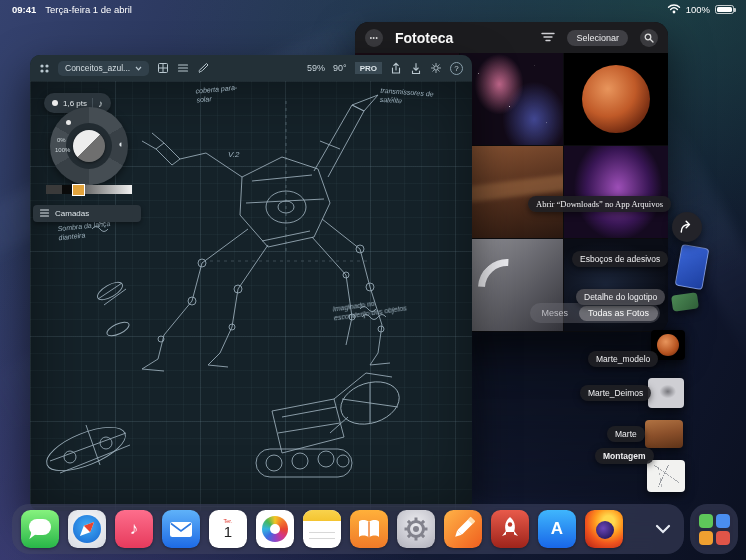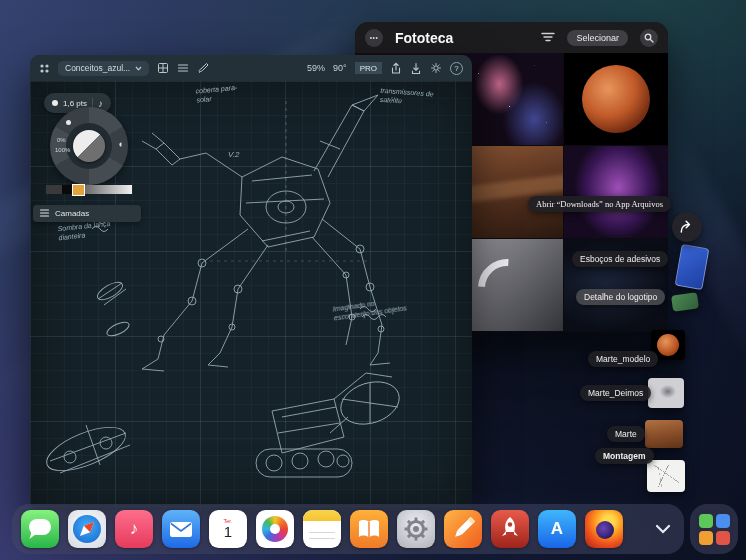--- a/index.html
+++ b/index.html
@@ -79,21 +79,21 @@
 
   
   .concepts { position:absolute; left:30px; top:55px; width:442px; height:456px; border-radius:10px;
     overflow:hidden; box-shadow:0 18px 44px rgba(0,0,0,0.62); z-index:20; background:#152229; }
   .c-toolbar { height:26px; background:#233037; display:flex; align-items:center; gap:8px;
     padding:0 9px; font-size:9px; color:#c6d2d9; position:relative; z-index:7; }
   .c-toolbar svg { display:block; }
   .title-pill { background:#31404a; border-radius:5px; padding:2.5px 7px; display:flex; gap:5px;
     align-items:center; font-size:8.5px; color:#d5dee3; }
   .tb-spacer { flex:1; }
-  .pro-pill { background:#3a4a54; border-radius:0; padding:1.5px 5px; font-size:8px; font-weight:normal; color:#dde6ea; }
+  .pro-pill { background:#3a4a54; border-radius:0; padding:1.5px 5px; font-size:8px; font-weight:bold; color:#dde6ea; }
   .help-btn { width:13px; height:13px; border-radius:50%; border:1px solid #8aa0ac; font-size:8px;
     display:flex; align-items:center; justify-content:center; color:#c6d2d9; }
   .c-canvas { position:absolute; top:26px; left:0; right:0; bottom:0; background-color:#152229;
     background-image:
       linear-gradient(rgba(180,215,230,0.09) 1px, transparent 1px),
       linear-gradient(90deg, rgba(180,215,230,0.09) 1px, transparent 1px),
       linear-gradient(rgba(160,200,220,0.045) 1px, transparent 1px),
       linear-gradient(90deg, rgba(160,200,220,0.045) 1px, transparent 1px);
     background-size:85px 85px, 85px 85px, 17px 17px, 17px 17px;
     box-shadow:inset 0 0 60px rgba(0,0,0,0.45); }
@@ -226,20 +226,42 @@
 
 <div class="screen">
 
   <div class="wall"></div>
   <div class="streak s1"></div>
   <div class="streak s2"></div>
   <div class="streak s3"></div>
   <div class="streak s4"></div>
   <div class="drag-backdrop"></div>
 
+  <div class="status">
+    <div class="st-left">
+      <span class="st-time">09:41</span>
+      <span>Terça-feira 1 de abril</span>
+    </div>
+    <div class="st-right">
+      <span>
+        <svg width="14" height="11" viewBox="0 0 14 11">
+            <g stroke="#fff" stroke-width="1.4" fill="none" stroke-linecap="round">
+              <path d="M1.5,4.2 C4.5,1.2 9.5,1.2 12.5,4.2"></path>
+              <path d="M3.6,6.4 C5.6,4.5 8.4,4.5 10.4,6.4"></path>
+            </g>
+            <circle cx="7" cy="9" r="1.4" fill="#fff"></circle>
+          </svg>
+      </span>
+      <span>100%</span>
+      <span class="batt">
+          <span class="batt-fill"></span>
+          <span class="batt-tip"></span>
+        </span>
+    </div>
+  </div>
 
   <div class="photos">
     <div class="ph-header">
       <div class="round-btn">•••</div>
       <div class="ph-title">Fototeca</div>
       <div class="ph-spacer"></div>
       <span>
         <svg width="14" height="12" viewBox="0 0 14 12">
             <g stroke="#cfcfd4" stroke-width="1.4" stroke-linecap="round">
               <path d="M1,2.5 h12 M3,6 h8 M5,9.5 h4"></path>
@@ -257,20 +279,24 @@
     <div class="ph-grid">
       <div class="ph-cell ph1"></div>
       <div class="ph-cell ph2"></div>
       <div class="ph-cell ph3"></div>
       <div class="ph-cell ph4"></div>
       <div class="ph-cell ph5"></div>
       <div class="ph-cell ph6"></div>
       <div class="ph-cell ph7"></div>
       <div class="ph-cell ph8"></div>
       <div class="ph-cell ph9"></div>
+    </div>
+    <div class="seg-wrap">
+      <div class="seg">Meses</div>
+      <div class="seg selected">Todas as Fotos</div>
     </div>
   </div>
 
   <div class="concepts">
     <div class="c-toolbar">
       <span>
         <svg width="11" height="11" viewBox="0 0 11 11" fill="#b9c7cf">
             <circle cx="3" cy="3" r="1.6"></circle>
             <circle cx="8" cy="3" r="1.6"></circle>
             <circle cx="3" cy="8" r="1.6"></circle>

